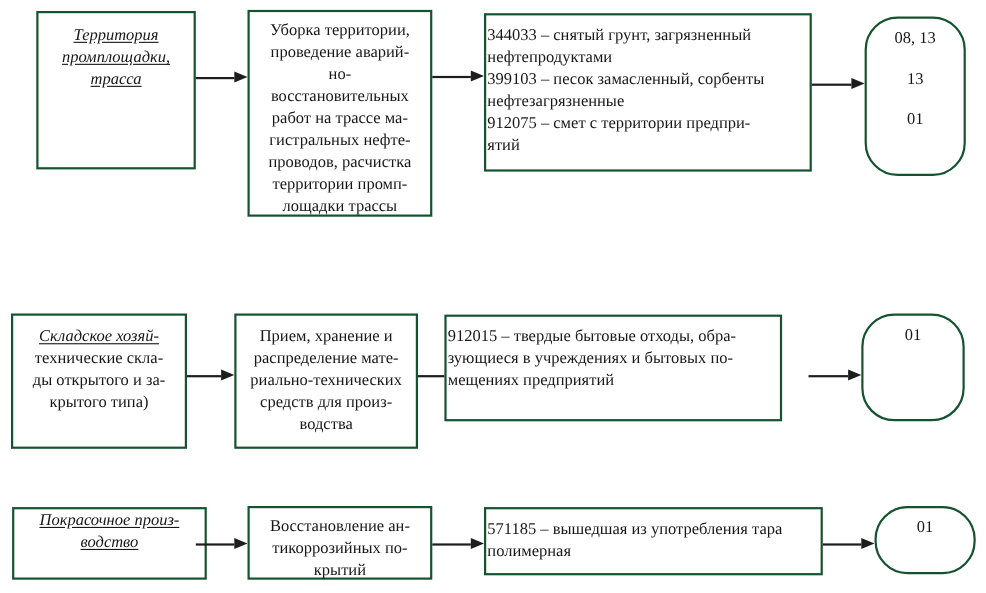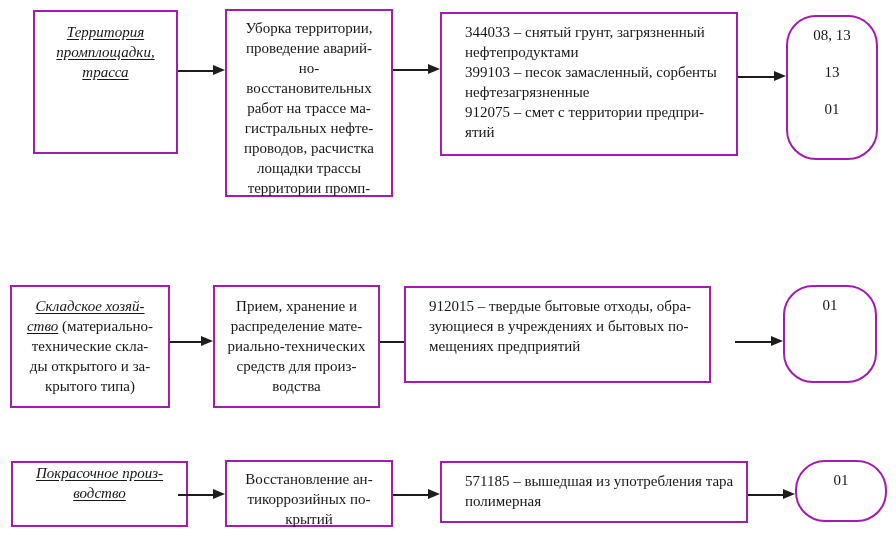--- a/index.html
+++ b/index.html
@@ -1,26 +1,26 @@
 <!DOCTYPE html>
 <html><head>
 <meta charset="utf-8">
 <style>
   html,body{margin:0;padding:0;background:#ffffff;}
   .canvas{
     position:relative;width:896px;height:539px;background:#ffffff;
     font-family:"Liberation Serif", serif;color:#171717;overflow:hidden;
   }
   .box{
-    position:absolute;border:2px solid #a21caf;background:#ffffff;
+    position:absolute;border:2px solid #14532d;background:#ffffff;
     box-sizing:border-box;font-size:15px;line-height:20px;font-family:Liberation Serif, serif;
   }
   .center{text-align:center;}
   .em{font-style:italic;text-decoration:underline;text-underline-offset:2px;}
-  .waste{padding:8px 8px 0 23px;}
+  .waste{padding:8px 8px 0 1px;}
   .codes{text-align:center;border-radius:30px;}
   .line{white-space:pre;}
   .waste .line{white-space:normal;}
   .arrow{position:absolute;height:2px;background:#1d1d1d;}
   .arrow::after{
     content:"";position:absolute;right:-12px;top:-5px;width:0;height:0;
     border-left:12px solid #1d1d1d;border-top:5px solid transparent;border-bottom:5px solid transparent;
   }
 </style>
 </head>
@@ -37,22 +37,22 @@
   <div class="arrow" style="left:178px;top:70px;width:35px"></div>
 
   <div class="box center" style="left:225px;top:9px;width:168px;height:188px;padding-top:7px">
     <div class="line">Уборка территории,</div>
     <div class="line">проведение аварий-</div>
     <div class="line">но-</div>
     <div class="line">восстановительных</div>
     <div class="line">работ на трассе ма-</div>
     <div class="line">гистральных нефте-</div>
     <div class="line">проводов, расчистка</div>
+    <div class="line">территории промп-</div>
     <div class="line">лощадки трассы</div>
-    <div class="line">территории промп-</div>
   </div>
 
   <div class="arrow" style="left:393px;top:69px;width:35px"></div>
 
   <div class="box waste" style="left:440px;top:12px;width:298px;height:144px">
     <div class="line">344033 – снятый грунт, загрязненный</div>
     <div class="line">нефтепродуктами</div>
     <div class="line">399103 – песок замасленный, сорбенты</div>
     <div class="line">нефтезагрязненные</div>
     <div class="line">912075 – смет с территории предпри-</div>
@@ -62,21 +62,20 @@
   <div class="arrow" style="left:738px;top:76px;width:36px"></div>
 
   <div class="box codes" style="left:786px;top:15px;width:92px;height:145px">
     <div class="line" style="margin-top:8px">08, 13</div>
     <div class="line" style="margin-top:17px">13</div>
     <div class="line" style="margin-top:17px">01</div>
   </div>
 
   <div class="box center" style="left:10px;top:285px;width:160px;height:123px;padding-top:9px">
     <div class="line"><span class="em">Складское хозяй-</span></div>
-    <div class="line"><span class="em">ство</span><span> (материально-</span></div>
     <div class="line">технические скла-</div>
     <div class="line">ды открытого и за-</div>
     <div class="line">крытого типа)</div>
   </div>
 
   <div class="arrow" style="left:170px;top:341px;width:31px"></div>
 
   <div class="box center" style="left:213px;top:285px;width:167px;height:123px;padding-top:9px">
     <div class="line">Прием, хранение и</div>
     <div class="line">распределение мате-</div>

